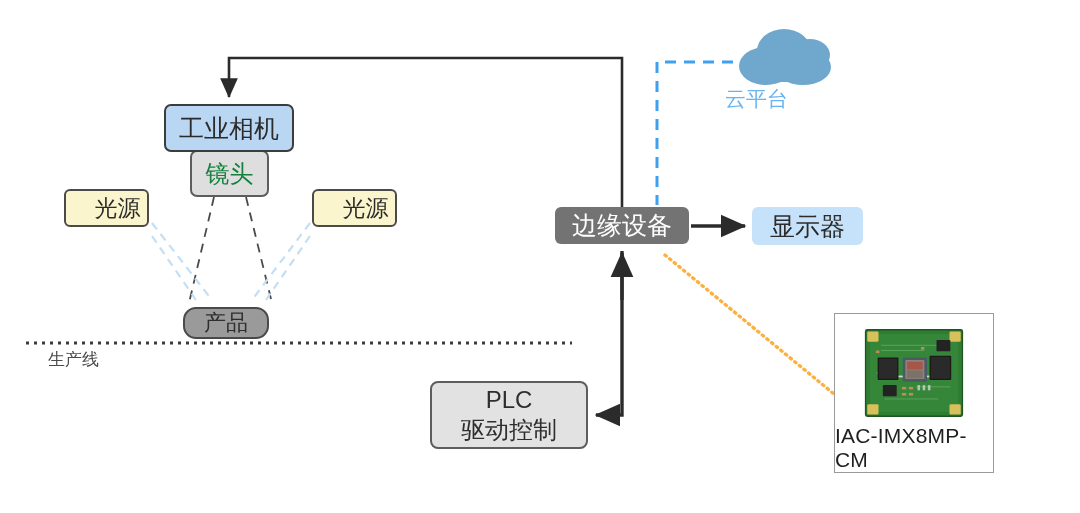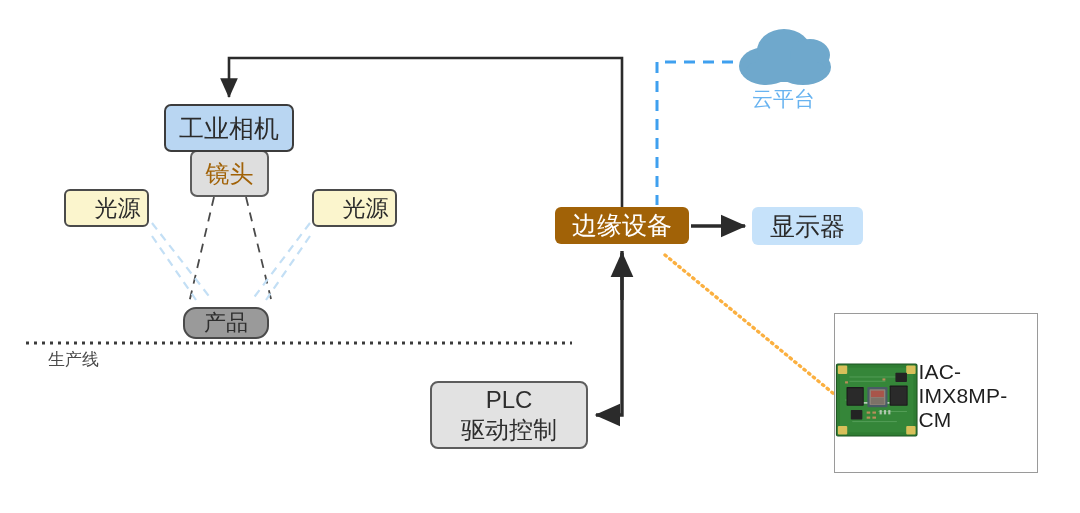--- a/index.html
+++ b/index.html
@@ -43,21 +43,21 @@
     border-radius: 7px;
     color: #2b2b2b;
     font-size: 25px;
     z-index: 6;
   }
   .n-lens {
     left: 190px; top: 150px; width: 79px; height: 47px;
     background: #dedede;
     border: 2px solid #5d5d5d;
     border-radius: 7px;
-    color: #a16207;
+    color: #15803d;
     font-size: 24px;
     z-index: 5;
   }
   .n-light {
     width: 85px; height: 38px;
     background: #fbf5cd;
     border: 2px solid #4a4a4a;
     border-radius: 6px;
     color: #2b2b2b;
     font-size: 23px;
@@ -70,21 +70,21 @@
     left: 183px; top: 307px; width: 86px; height: 32px;
     background: #9a9a9a;
     border: 2px solid #4a4a4a;
     border-radius: 13px;
     color: #2e2e2e;
     font-size: 22px;
     z-index: 7;
   }
   .n-edge {
     left: 555px; top: 207px; width: 134px; height: 37px;
-    background: #a16207;
+    background: #737373;
     border-radius: 6px;
     color: #ffffff;
     font-size: 25px;
     z-index: 6;
   }
   .n-display {
     left: 752px; top: 207px; width: 111px; height: 38px;
     background: #c6e2fa;
     border-radius: 6px;
     color: #2b2b2b;
@@ -105,41 +105,41 @@
   .line-label {
     position: absolute;
     left: 48px; top: 348px;
     font-size: 17px;
     color: #4a4a4a;
     z-index: 5;
   }
   .cloud-label {
     position: absolute;
     left: 725px; top: 85px; width: 90px;
-    text-align: right;
+    text-align: left;
     font-size: 21px;
     color: #68b3f0;
     z-index: 6;
   }
   #cloud-shape {
     position: absolute;
     left: 730px; top: 24px;
     z-index: 5;
   }
   
   .board-panel {
     position: absolute;
     left: 834px; top: 313px;
-    width: 204px; height: 160px;
+    width: 160px; height: 160px;
     box-sizing: border-box;
     background: #ffffff;
     border: 1px solid #9a9a9a;
     z-index: 8;
     display: flex;
-    flex-direction: row;
+    flex-direction: column;
     align-items: center;
     justify-content: flex-start;
   }
   .board-img {
     margin-top: 14px;
   }
   .board-caption {
     margin-top: 6px;
     font-size: 21px;
     color: #1f1f1f;

